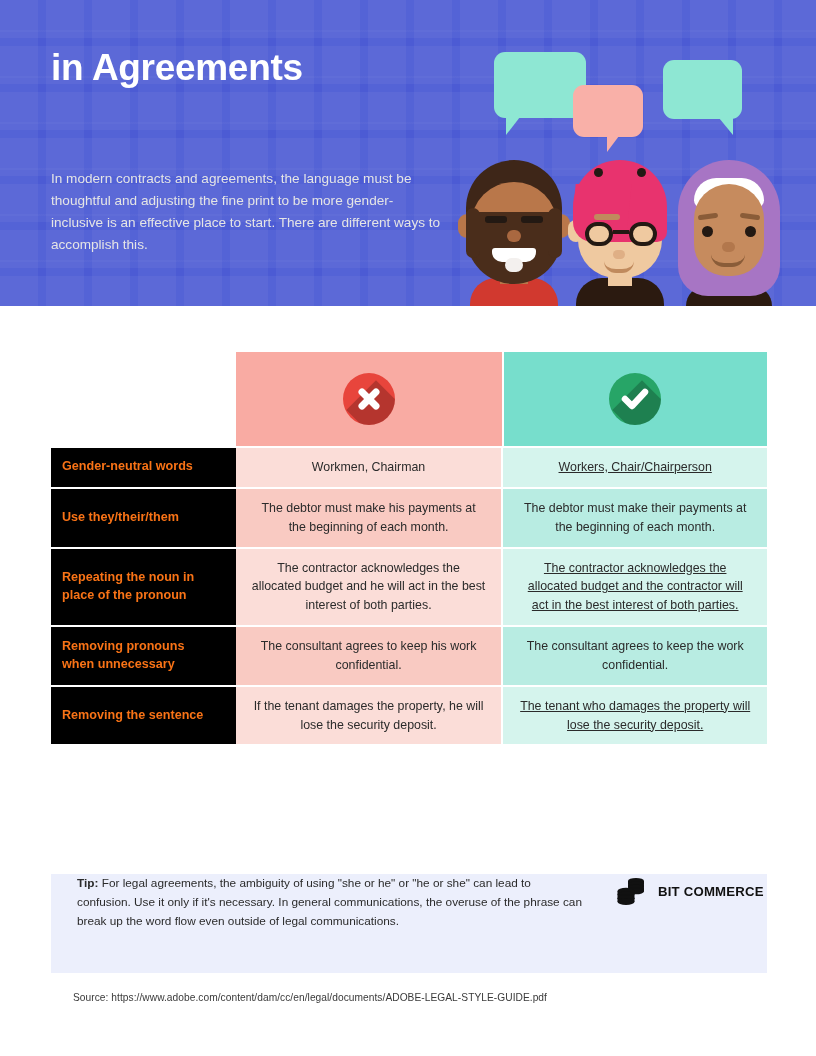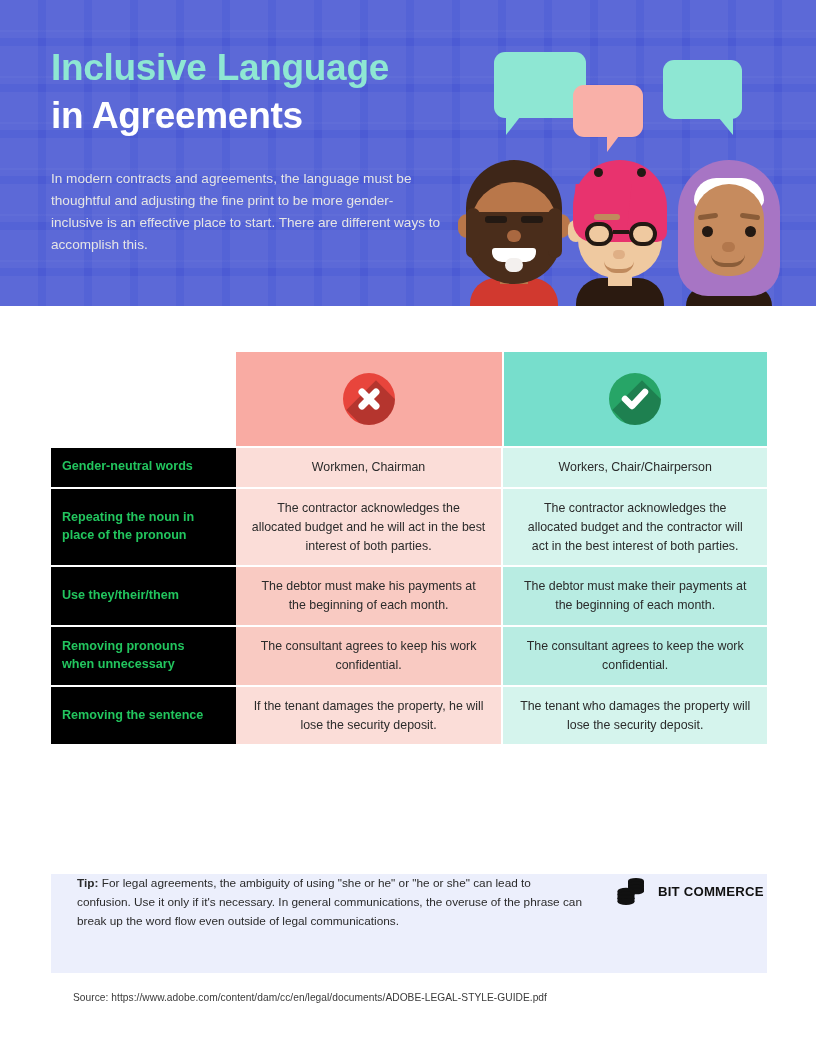--- a/index.html
+++ b/index.html
@@ -119,33 +119,33 @@
   .th-good { width: 264px; background: #77DECC; margin-left: 2px; display:flex; align-items:center; justify-content:center; }
 
   .icon-circle { position: relative; width: 52px; height: 52px; border-radius: 50%; display:flex; align-items:center; justify-content:center; overflow:hidden; }
   .icon-bad { background: #E8453C; }
   .icon-good { background: #27A567; }
   .icon-circle .shadow { position:absolute; right:-2px; bottom:-6px; width:42px; height:42px; background: rgba(0,0,0,0.22); transform: rotate(45deg); }
   .icon-circle svg { position: relative; z-index: 2; }
 
   .row { display: flex; margin-top: 2px; }
   .cell-label {
-    width: 185px; background: #000000; color: #22c55e;
+    width: 185px; background: #000000; color: #f97316;
     font-size: 12.6px; font-weight: 700; line-height: 1.42;
     display: flex; align-items: center;
     padding: 8px 21px 8px 11px;
   }
   .cell-bad, .cell-good {
     width: 266px; padding: 10px 16px;
     font-size: 12.4px; line-height: 1.52; color: #2B2B2B;
     display: flex; align-items: center; justify-content: center; text-align: center;
   }
   .cell-good { width: 264px; margin-left: 2px; }
   .row.odd  .cell-bad  { background: #FBDDD8; }
-  .row.odd  .cell-good { background: #D5F4ED; }
+  .row.odd  .cell-good { background: #D5F4ED; text-decoration: underline; }
   .row.even .cell-bad  { background: #F9CAC2; }
   .row.even .cell-good { background: #B8ECE2; }
 
   
   .tipbox {
     position: absolute; left: 51px; top: 874px; width: 716px; height: 99px;
     background: #ECEFFC;
     display: flex; align-items: flex-start;
   }
   .tip-text {
@@ -164,21 +164,20 @@
 </style>
 </head>
 <body>
 
 <div class="page">
 
   <div class="header">
     <div class="header-pattern"></div>
 
     <div class="title">
-      <span class="accent">Inclusive Language</span>
       <span class="plain">in Agreements</span>
     </div>
 
     <div class="subtitle">In modern contracts and agreements, the language must be thoughtful and adjusting the fine print to be more gender-inclusive is an effective place to start. There are different ways to accomplish this.</div>
 
     <div class="bubble bub-a"></div>
     <div class="bubble bub-c"></div>
     <div class="bubble bub-b"></div>
 
     <div class="avatars">
@@ -258,30 +257,30 @@
         </div>
       </div>
     </div>
 
     <div class="row odd">
       <div class="cell-label">Gender-neutral words</div>
       <div class="cell-bad">Workmen, Chairman</div>
       <div class="cell-good">Workers, Chair/Chairperson</div>
     </div>
 
+    <div class="row even">
+      <div class="cell-label">Use they/their/them</div>
+      <div class="cell-bad">The debtor must make his payments at the beginning of each month.</div>
+      <div class="cell-good">The debtor must make their payments at the beginning of each month.</div>
+    </div>
+
     <div class="row odd">
       <div class="cell-label">Repeating the noun in place of the pronoun</div>
       <div class="cell-bad">The contractor acknowledges the allocated budget and he will act in the best interest of both parties.</div>
       <div class="cell-good">The contractor acknowledges the allocated budget and the contractor will act in the best interest of both parties.</div>
-    </div>
-
-    <div class="row even">
-      <div class="cell-label">Use they/their/them</div>
-      <div class="cell-bad">The debtor must make his payments at the beginning of each month.</div>
-      <div class="cell-good">The debtor must make their payments at the beginning of each month.</div>
     </div>
 
     <div class="row even">
       <div class="cell-label">Removing pronouns when unnecessary</div>
       <div class="cell-bad">The consultant agrees to keep his work confidential.</div>
       <div class="cell-good">The consultant agrees to keep the work confidential.</div>
     </div>
 
     <div class="row odd">
       <div class="cell-label">Removing the sentence</div>

